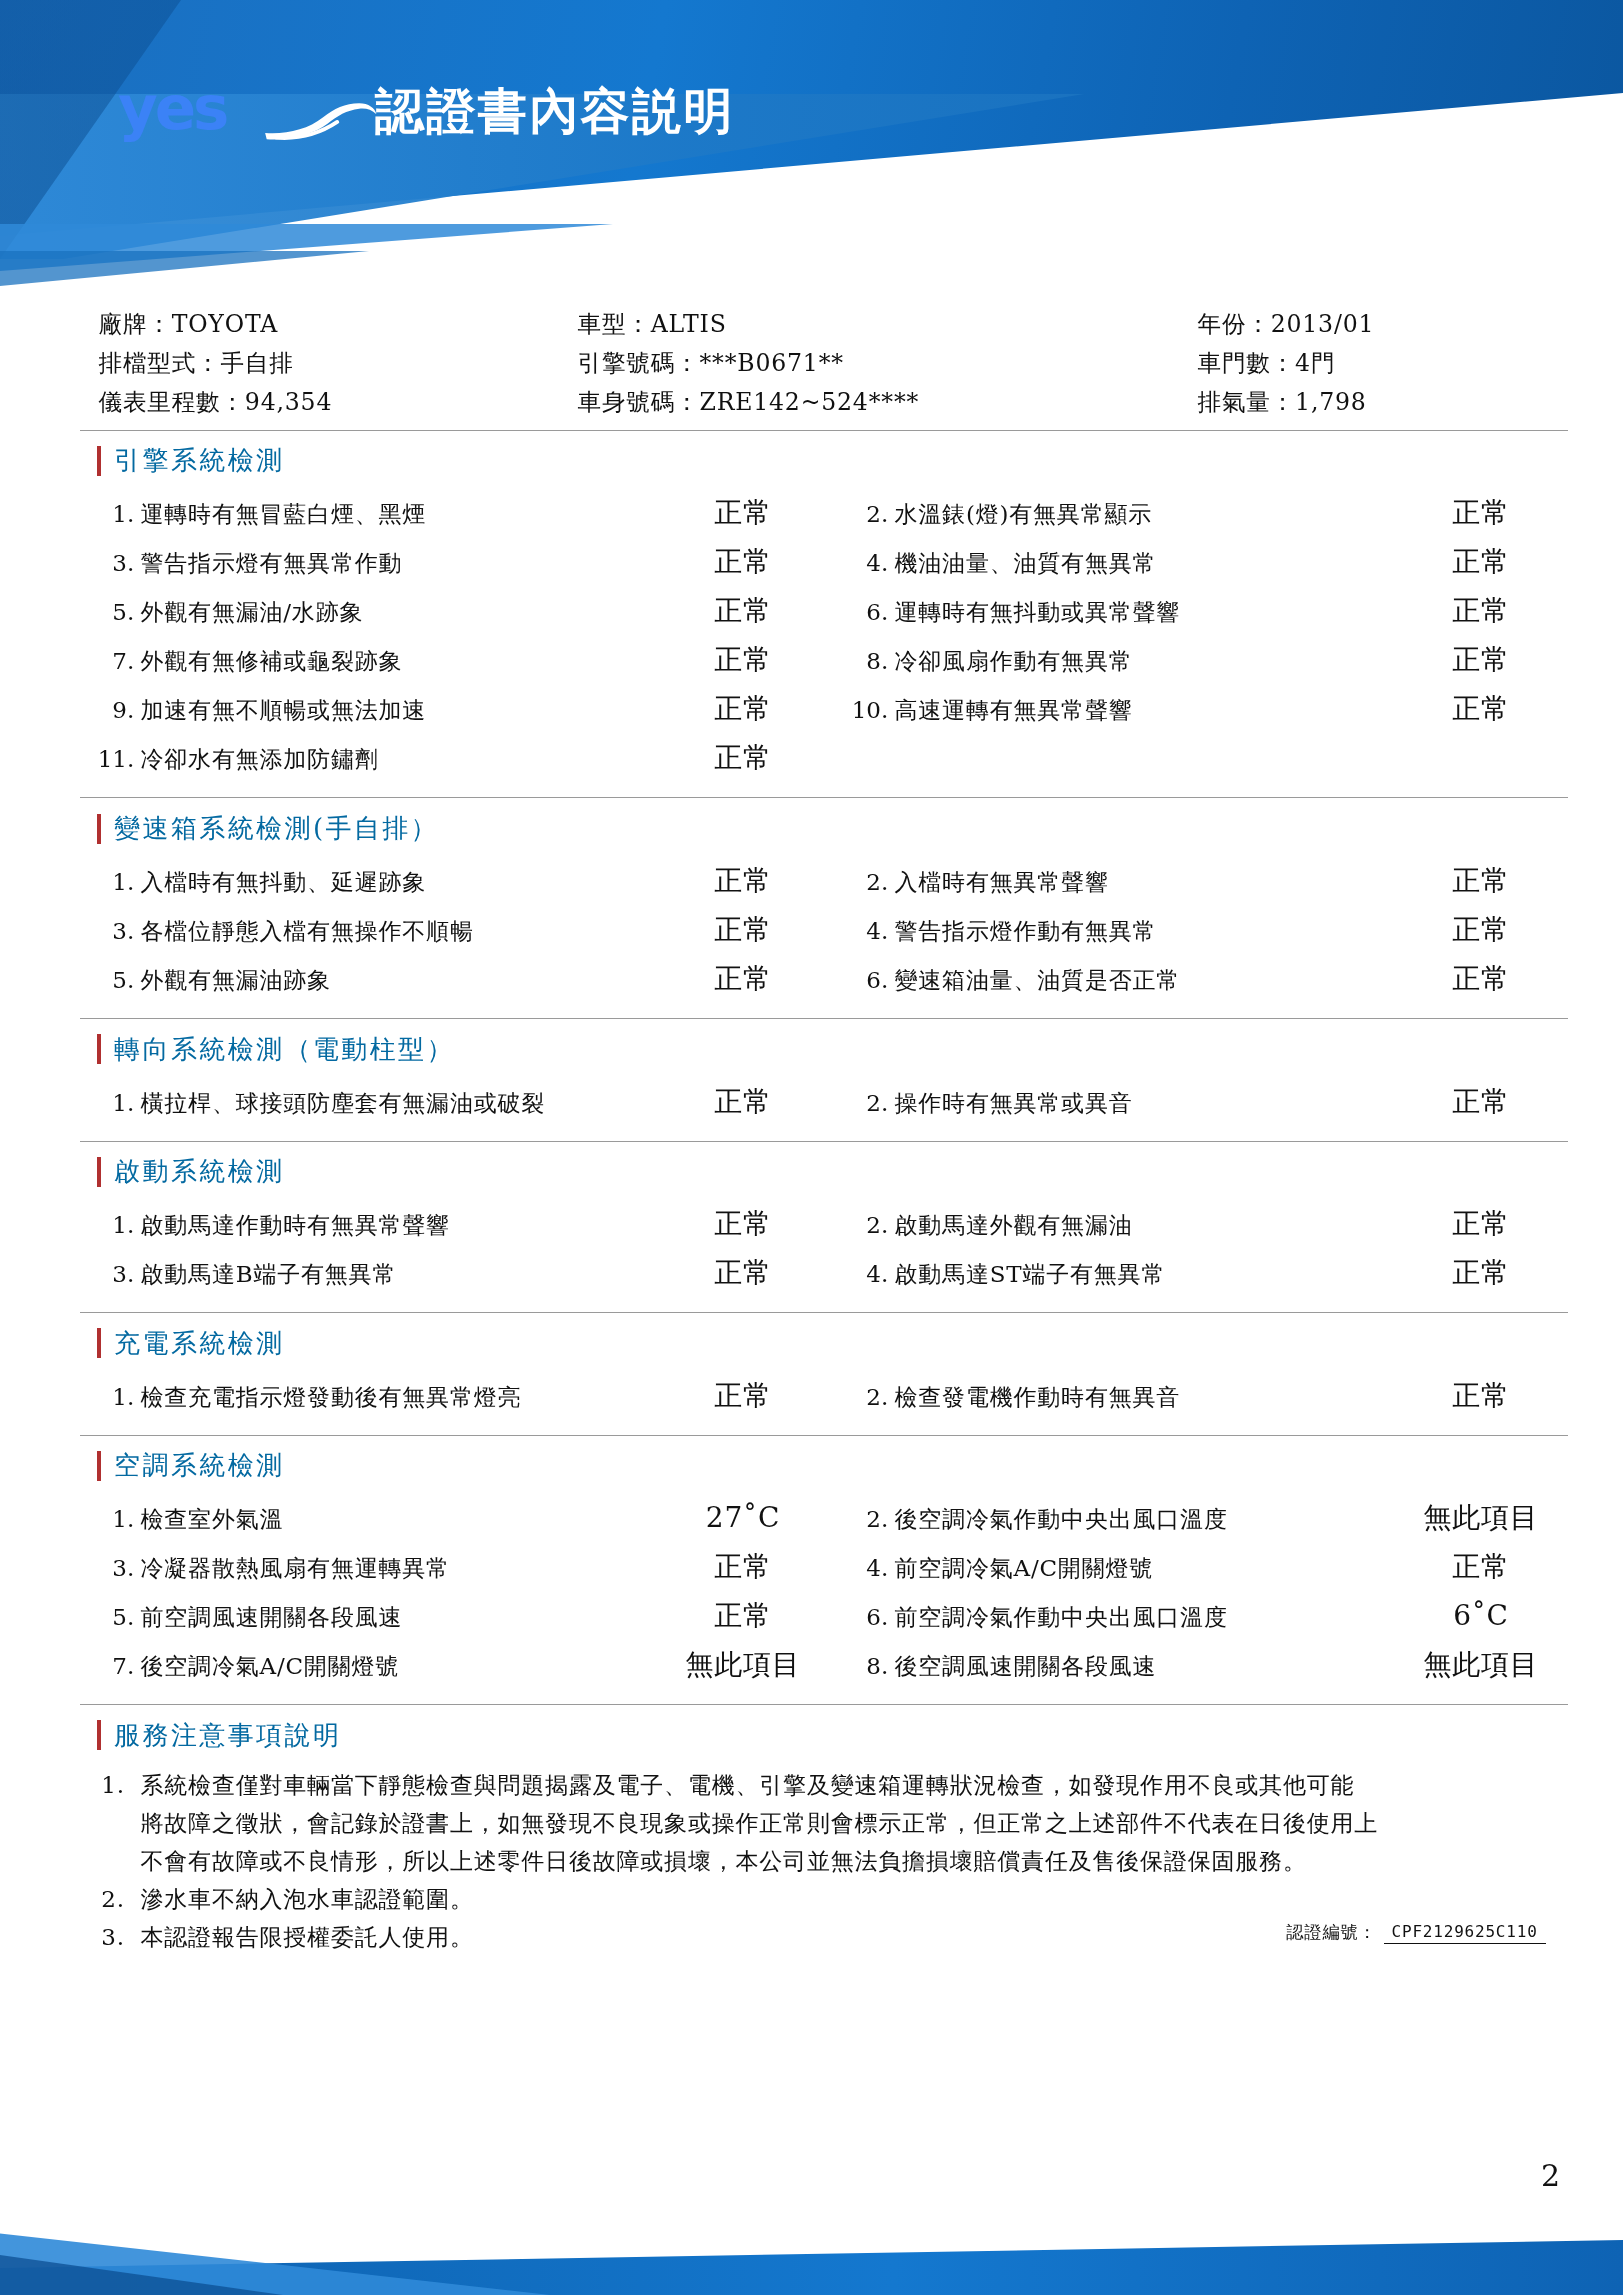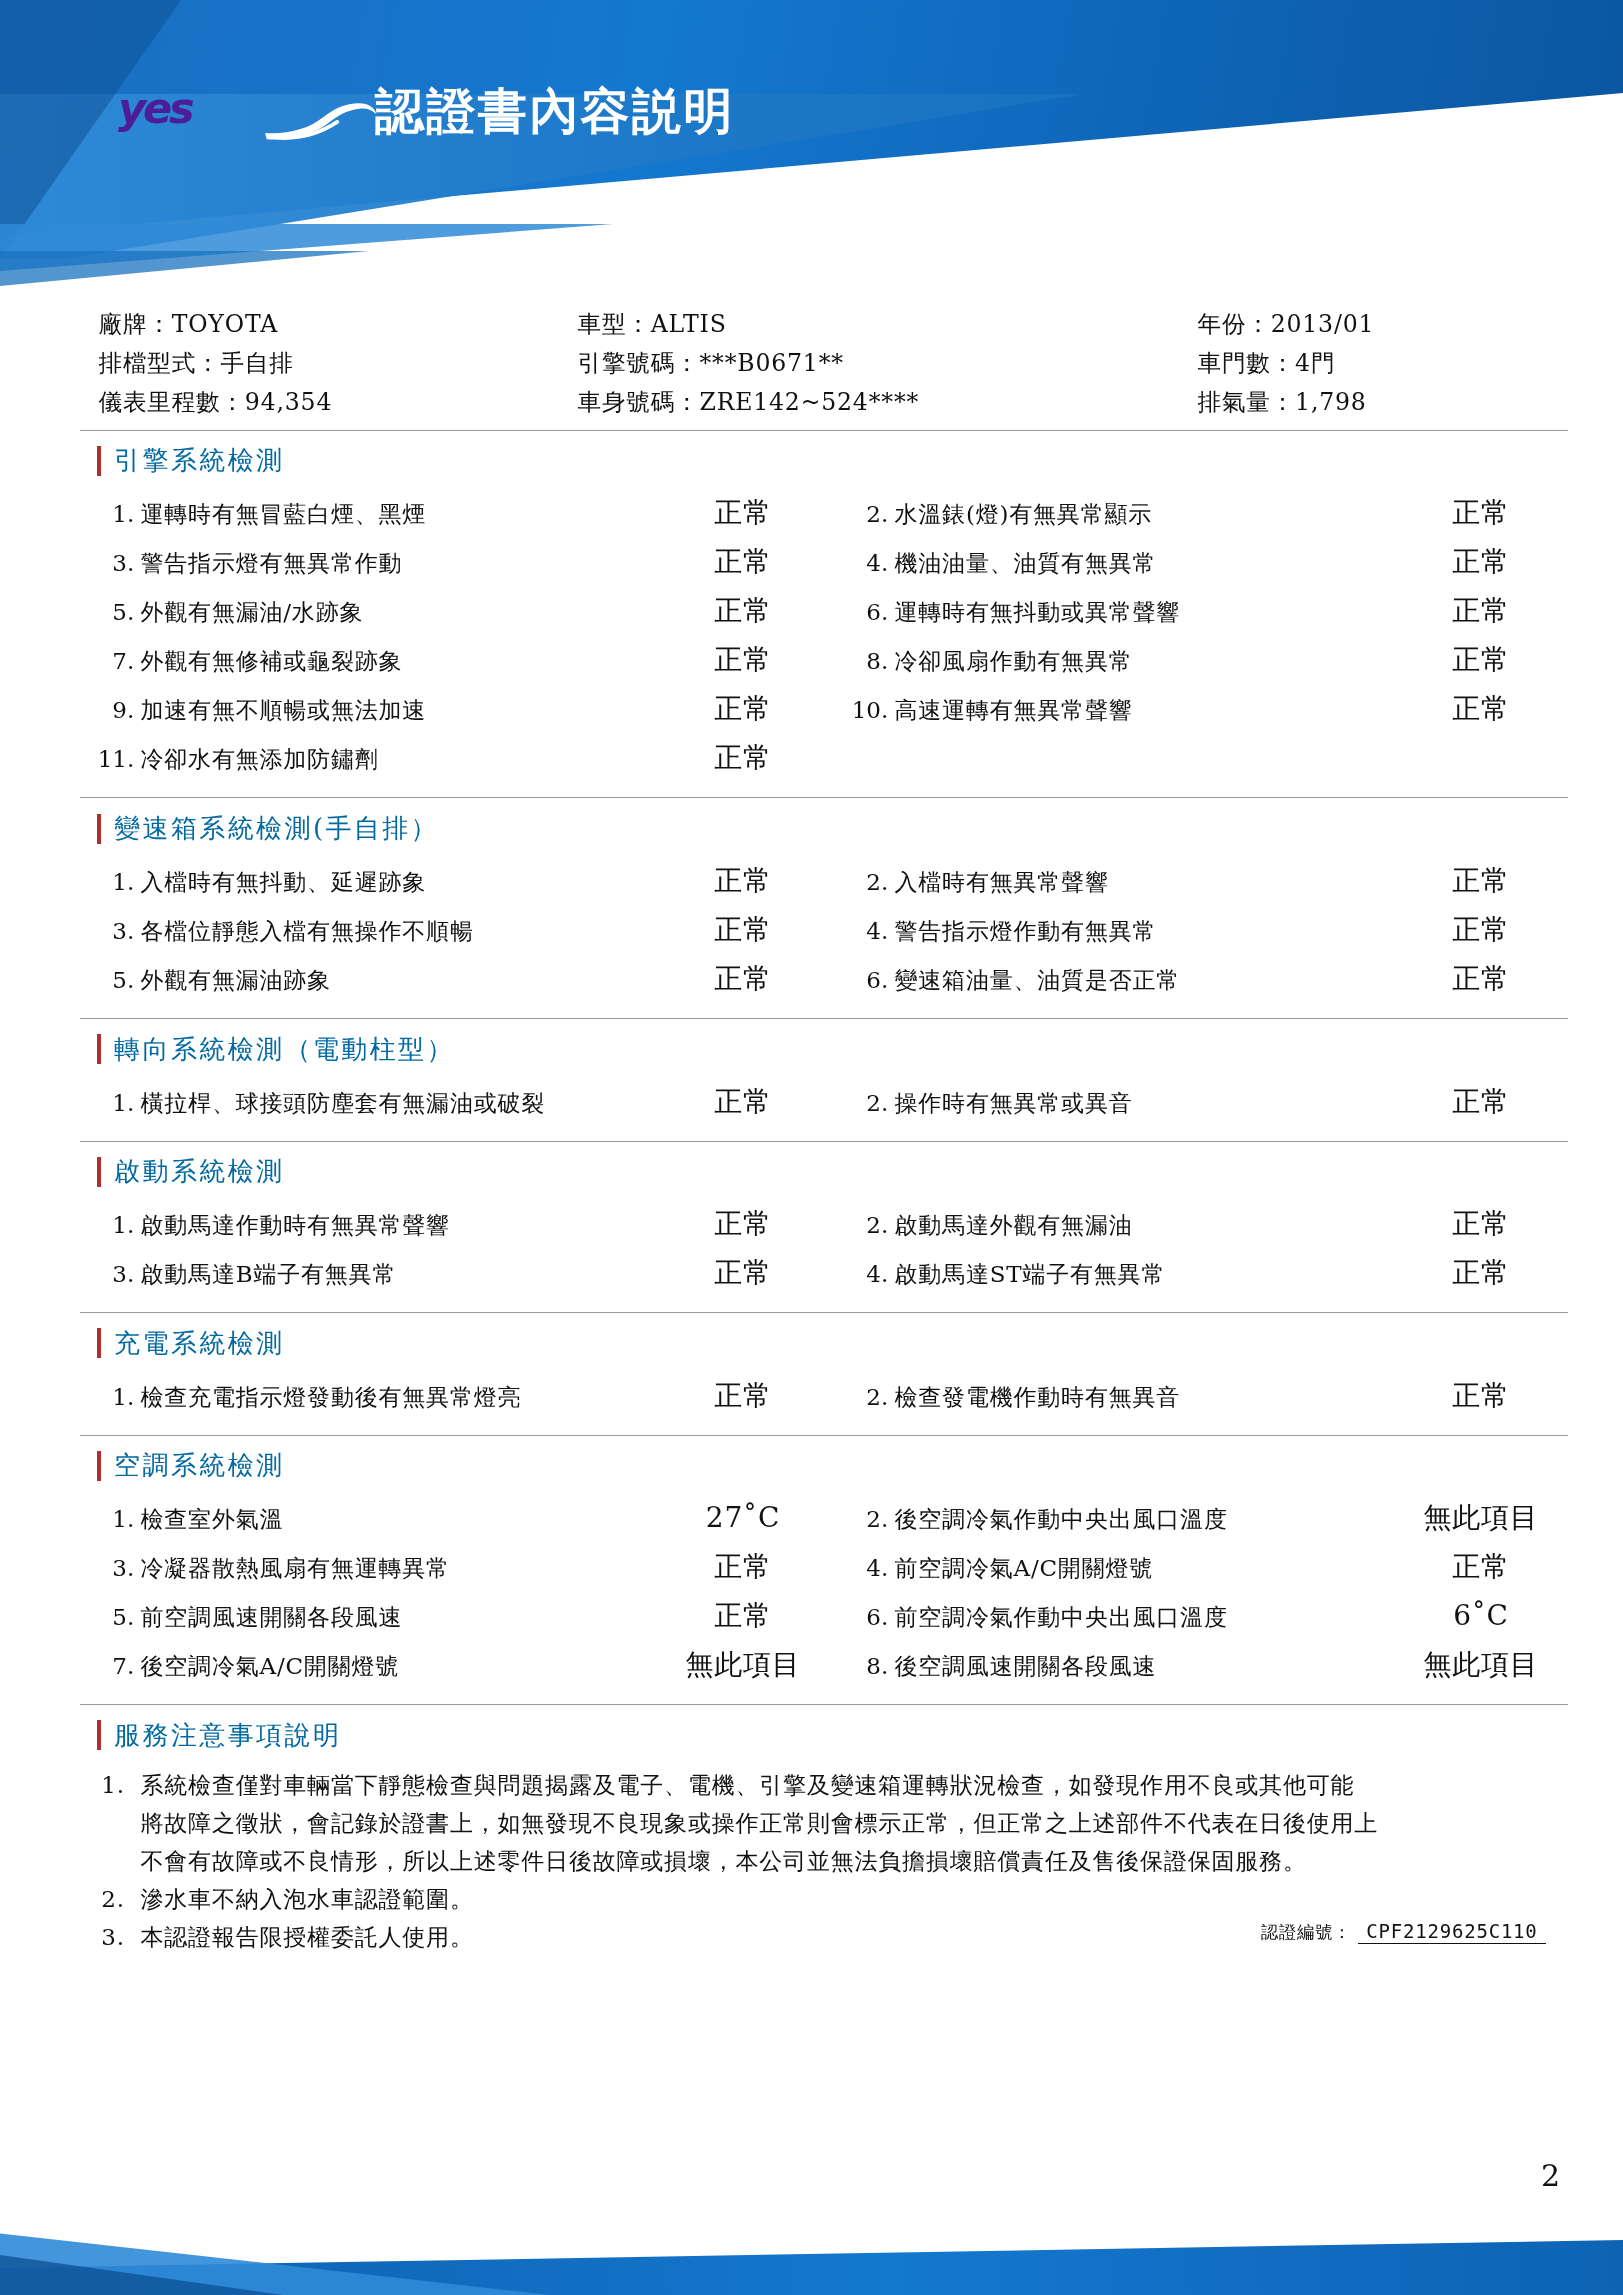--- a/index.html
+++ b/index.html
@@ -67,23 +67,22 @@
 
   
   .logo-wrap {
     position: absolute;
     left: 118px; top: 75px;
     width: 243px; height: 79px;
   }
   .logo-text {
     font-family: "DejaVu Sans", "Liberation Sans", sans-serif;
     font-weight: bold;
-    font-style: italic;
-    font-size: 43px;
-    color: #4c1d95;
+    font-size: 61px;
+    color: #3b82f6;
     letter-spacing: -3.1px;
     line-height: 66px;
   }
   .logo-swoosh {
     position: absolute;
     left: 144px; top: 14px;
     width: 116px; height: 55px;
   }
   .header-title {
     position: absolute;
@@ -209,21 +208,21 @@
     padding-right: 22px;
   }
   .cert-label {
     font-size: 17.3px;
     color: #111;
     letter-spacing: 0.8px;
     margin-right: 7px;
   }
   .cert-value {
     font-family: "DejaVu Sans Mono", "Liberation Mono", monospace;
-    font-size: 19px;
+    font-size: 16px;
     color: #111;
     border-bottom: 1.6px solid #111;
     padding: 0 7.9px 1.6px 7.9px;
     letter-spacing: 0.8px;
   }
 
   
   .page-number {
     position: absolute;
     right: 63px;

